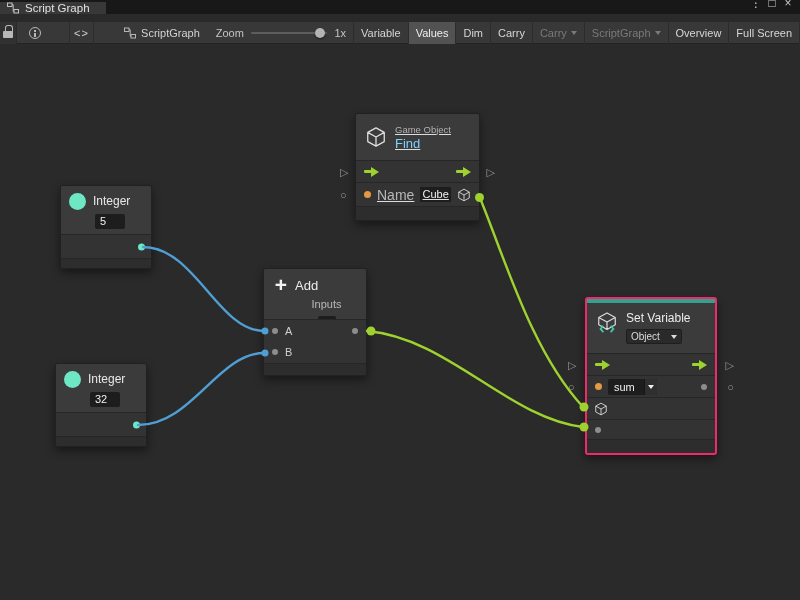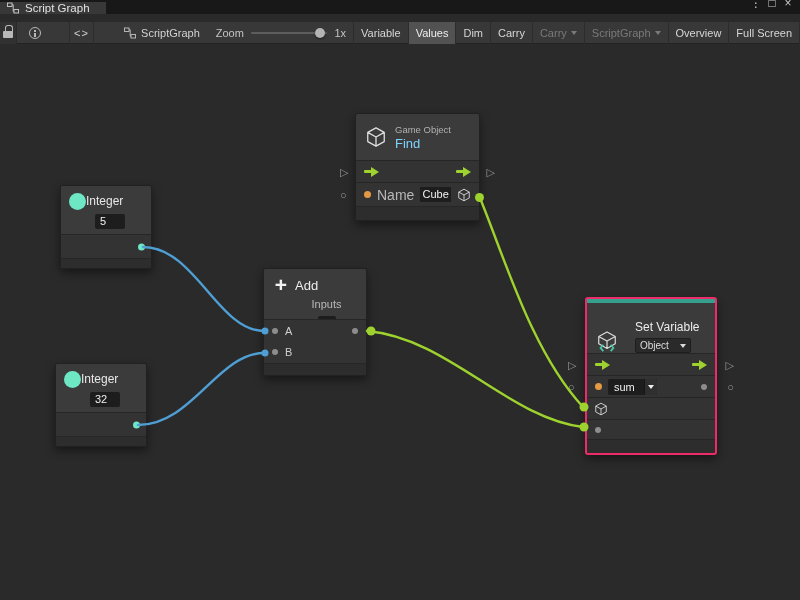--- a/index.html
+++ b/index.html
@@ -51,21 +51,21 @@
   .ext{position:absolute;font-size:11px;color:#9b9b9b;top:50%;transform:translateY(-50%);line-height:1;}
   .ext.l{left:-16px;} .ext.r{right:-16px;}
   .ext.l2{left:-19px;} .ext.r2{right:-19px;}
   .garrow{position:relative;width:15px;height:10px;flex:none;}
   .garrow::before{content:"";position:absolute;left:0;top:3.5px;width:8px;height:3px;border-radius:1px;background:var(--wire-green,#9ed22e);}
   .garrow::after{content:"";position:absolute;left:7px;top:0;width:0;height:0;border:5px solid transparent;border-right:0;border-left:8px solid var(--wire-green,#9ed22e);}
 
   
   .int-node{width:92px;}
   .int-hdr{padding:6px 8px 5px;}
-  .int-hdr .row{display:flex;align-items:center;height:18px;}
+  .int-hdr .row{display:flex;align-items:center;gap:7px;height:18px;}
   .int-circle{width:17px;height:17px;border-radius:50%;background:var(--accent-teal,#6ee7c5);flex:none;}
   .val-field{margin:4px 0 0 26px;width:30px;height:15px;background:#1d1d1d;border-radius:2px;font-size:11px;color:#f0f0f0;line-height:15px;padding-left:5px;}
   .int-body{position:relative;height:24px;background:#333;border-top:1px solid #262626;}
   .int-body .pdot{position:absolute;right:6px;top:50%;transform:translateY(-50%);}
 
   
   .add-node{width:104px;}
   .add-hdr{padding:5px 8px;height:50px;}
   .add-hdr .row1{display:flex;align-items:center;height:22px;}
   .plus-icon{font-size:21px;font-weight:bold;color:#f2f2f2;width:18px;text-align:center;line-height:22px;}
@@ -88,21 +88,21 @@
   .param-row{position:relative;display:flex;align-items:center;height:24px;padding:0 8px;gap:6px;background:#333;border-top:1px solid #262626;}
   .param-label{font-size:14px;color:#b8b8b8;}
   .txt-field{width:36px;height:15px;background:#1d1d1d;border-radius:0;font-size:11px;color:#f2f2f2;text-align:center;line-height:15px;}
   .cube-sm{margin-left:auto;display:flex;align-items:center;}
   .find-ftr{height:14px;}
   .find-port{position:absolute;right:-5px;top:79px;width:9px;height:9px;border-radius:50%;background:var(--wire-green,#9ed22e);z-index:6;}
 
   
   .setvar-node{width:132px;border:2px solid var(--selection-pink,#ee2b68);border-radius:3px;}
   .teal-strip{height:4px;background:var(--variable-teal,#35a08e);}
-  .sv-hdr{display:flex;align-items:flex-end;gap:17px;padding:6px 9px 0;height:50px;background:#3b3b3b;}
+  .sv-hdr{display:flex;align-items:flex-start;gap:8px;padding:6px 9px 0;height:50px;background:#3b3b3b;}
   .sv-icon{position:relative;width:22px;height:22px;margin-top:3px;flex:none;}
   .sv-stack{display:flex;flex-direction:column;gap:4px;}
   .sv-title{font-size:12px;color:#ececec;margin-top:2px;}
   .mini-dd{display:flex;align-items:center;width:56px;height:15px;background:#2a2a2a;border:1px solid #1e1e1e;border-radius:2px;padding:0 4px;font-size:10px;color:#dcdcdc;cursor:pointer;}
   .mini-dd .dd-arrow{margin-left:auto;}
   .sv-flow{height:22px;}
   .sv-param{height:22px;}
   .select-box{display:flex;align-items:center;height:16px;background:#1d1d1d;border-radius:2px;font-size:11px;color:#f0f0f0;cursor:pointer;justify-content:flex-end;}
   .select-box .txt{padding:0 6px;min-width:36px;}
   .select-box .dd-btn{width:13px;height:16px;background:#2f2f2f;border-left:1px solid #161616;display:flex;align-items:center;justify-content:center;border-radius:0 2px 2px 0;}
@@ -228,21 +228,21 @@
         <span>A</span>
         <span class="pdot gray out"></span>
       </div>
       <div class="io-row">
         <span class="pdot gray"></span>
         <span>B</span>
       </div>
       <div class="nf add-ftr"></div>
     </div>
 
-    <div class="node find-node" style="left:355px;top:69px;">
+    <div class="node find-node" style="left:355px;top:69px;text-decoration:underline;">
       <div class="nh find-hdr">
         <svg width="22" height="22" viewBox="0 0 24 24">
           <path d="M12 2 L21 7 L21 17 L12 22 L3 17 L3 7 Z M3 7 L12 12 L21 7 M12 12 L12 22" stroke="#e0e0e0" fill="none" stroke-width="1.4" stroke-linejoin="round"></path>
         </svg>
         <div class="title-stack">
           <div class="cat">Game Object</div>
           <div class="title-lg">Find</div>
         </div>
       </div>
       <div class="flow-row">

